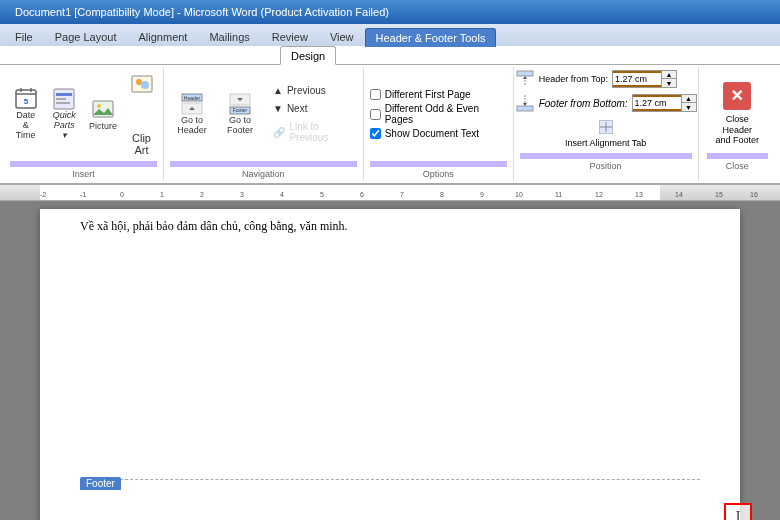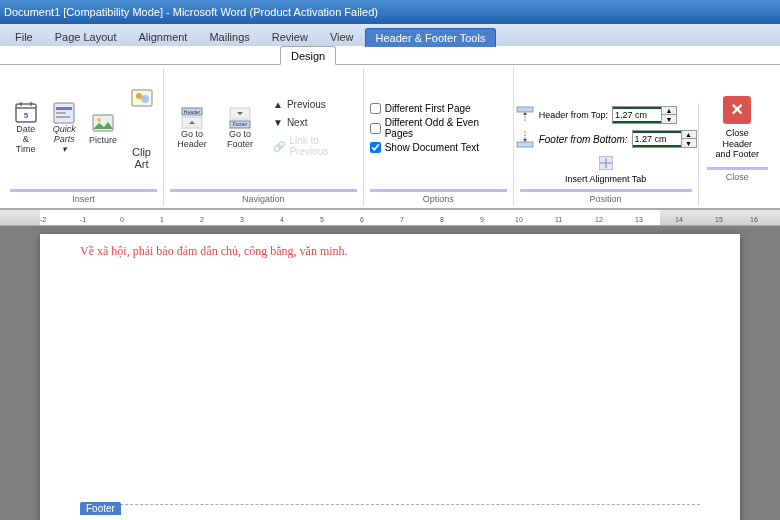--- a/index.html
+++ b/index.html
@@ -5,21 +5,21 @@
     * { box-sizing: border-box; margin: 0; padding: 0; }
     body { font-family: 'Segoe UI', Tahoma, Arial, sans-serif; font-size: 11px; background: #f0f0f0; overflow: hidden; width: 780px; height: 520px; }
 
     
     #title-bar {
       background: linear-gradient(to bottom, #4a90d4, #2060b0);
       color: white;
       height: 24px;
       display: flex;
       align-items: center;
-      padding: 0 4px;
+      padding: 0 15px;
       font-size: 11px;
     }
 
     
     #tab-row {
       display: flex;
       align-items: flex-end;
       height: 22px;
       background: linear-gradient(to bottom, #dce6f5, #c5d5ea);
       padding-left: 4px;
@@ -72,21 +72,21 @@
       border-right: 1px solid #ddd;
       min-width: 60px;
     }
     .ribbon-group:last-child { border-right: none; }
 
     .ribbon-group-label {
       font-size: 9px;
       color: #666;
       margin-top: 2px;
       text-align: center;
-      border-top: 3px solid #c4b5fd;
+      border-top: 6px solid #c4b5fd;
       width: 100%;
       padding-top: 2px;
     }
 
     .ribbon-buttons {
       display: flex;
       flex-direction: row;
       align-items: center;
       gap: 2px;
       flex: 1;
@@ -165,21 +165,21 @@
       width: 20px;
       height: 20px;
       display: flex;
       align-items: center;
       justify-content: center;
     }
     .spin-input {
       display: flex;
       align-items: center;
       border: 1px solid #999;
-      background: #14532d;
+      background: #a16207;
     }
     .spin-input input {
       width: 50px;
       border: none;
       outline: none;
       font-size: 10px;
       padding: 1px 3px;
     }
     .spin-arrows {
       display: flex;
@@ -282,21 +282,21 @@
       width: 700px;
       min-height: 320px;
       position: relative;
       box-shadow: 0 2px 8px rgba(0,0,0,0.4);
     }
 
     #doc-text {
       padding: 8px 40px;
       font-size: 12px;
       font-family: 'Times New Roman', serif;
-      color: #ef4444;
+      color: #000000;
       line-height: 1.5;
     }
 
     #footer-area {
       position: absolute;
       bottom: 10px;
       left: 0;
       right: 0;
       padding: 0 40px;
     }
@@ -467,21 +467,21 @@
         <span>Different Odd &amp; Even Pages</span>
       </label>
       <label class="checkbox-item">
         <input type="checkbox" checked="" style="">
         <span>Show Document Text</span>
       </label>
     </div>
     <div class="ribbon-group-label">Options</div>
   </div>
 
-  <div class="ribbon-group" style="min-width:180px;margin-top:36px;">
+  <div class="ribbon-group" style="min-width:180px;">
     <div class="position-items">
       <div class="position-row">
         <div class="position-icon">
           <svg width="18" height="18" viewBox="0 0 18 18">
             <rect x="1" y="1" width="16" height="5" fill="#c0d8f8" stroke="#888" stroke-width="0.8"></rect>
             <line x1="9" y1="7" x2="9" y2="16" stroke="#888" stroke-width="1" stroke-dasharray="2,1"></line>
             <polygon points="9,6 7,9 11,9" fill="#555"></polygon>
           </svg>
         </div>
         <span style="font-size:9px; white-space:nowrap;">Header from Top:</span>

